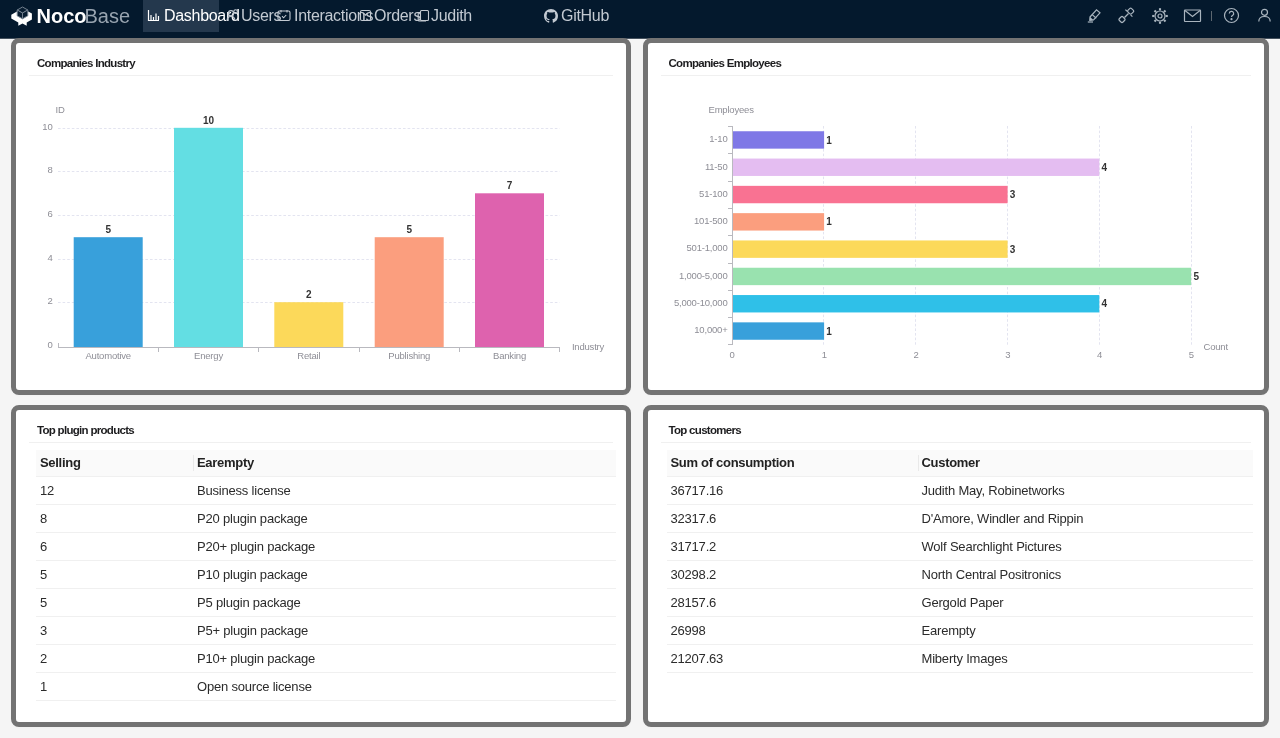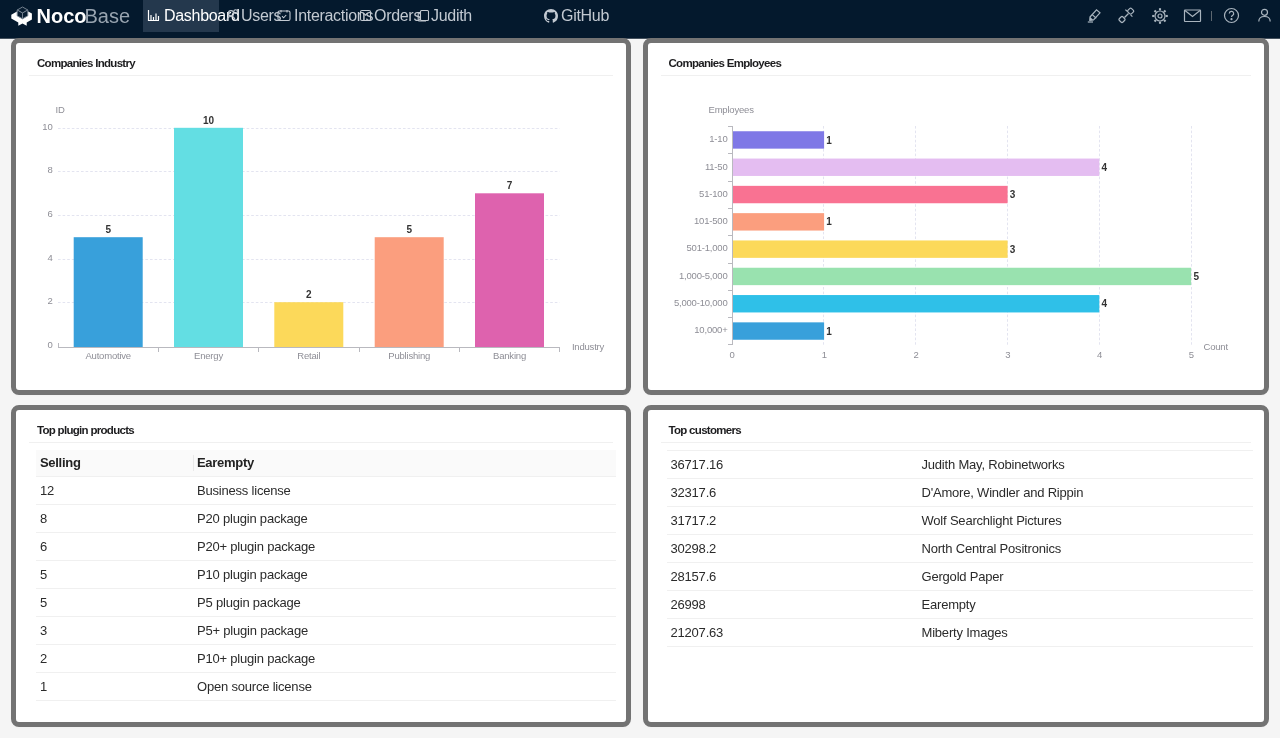--- a/index.html
+++ b/index.html
@@ -322,20 +322,24 @@
 
 <div class="card" style="left:642.5px; top:405px; width:626.5px; height:322px;">
   <div class="ctitle">Top customers</div>
   <div class="cdiv"></div>
   <table style="position:absolute; left:19px; top:40px; width:586px;">
     <colgroup>
         <col style="width:251px">
         <col>
       </colgroup>
     <tbody>
+        <tr>
+          <th>Sum of consumption</th>
+          <th class="c2">Customer</th>
+        </tr>
     <tr>
           <td>36717.16</td>
           <td>Judith May, Robinetworks</td>
         </tr>
     <tr>
           <td>32317.6</td>
           <td>D'Amore, Windler and Rippin</td>
         </tr>
     <tr>
           <td>31717.2</td>

